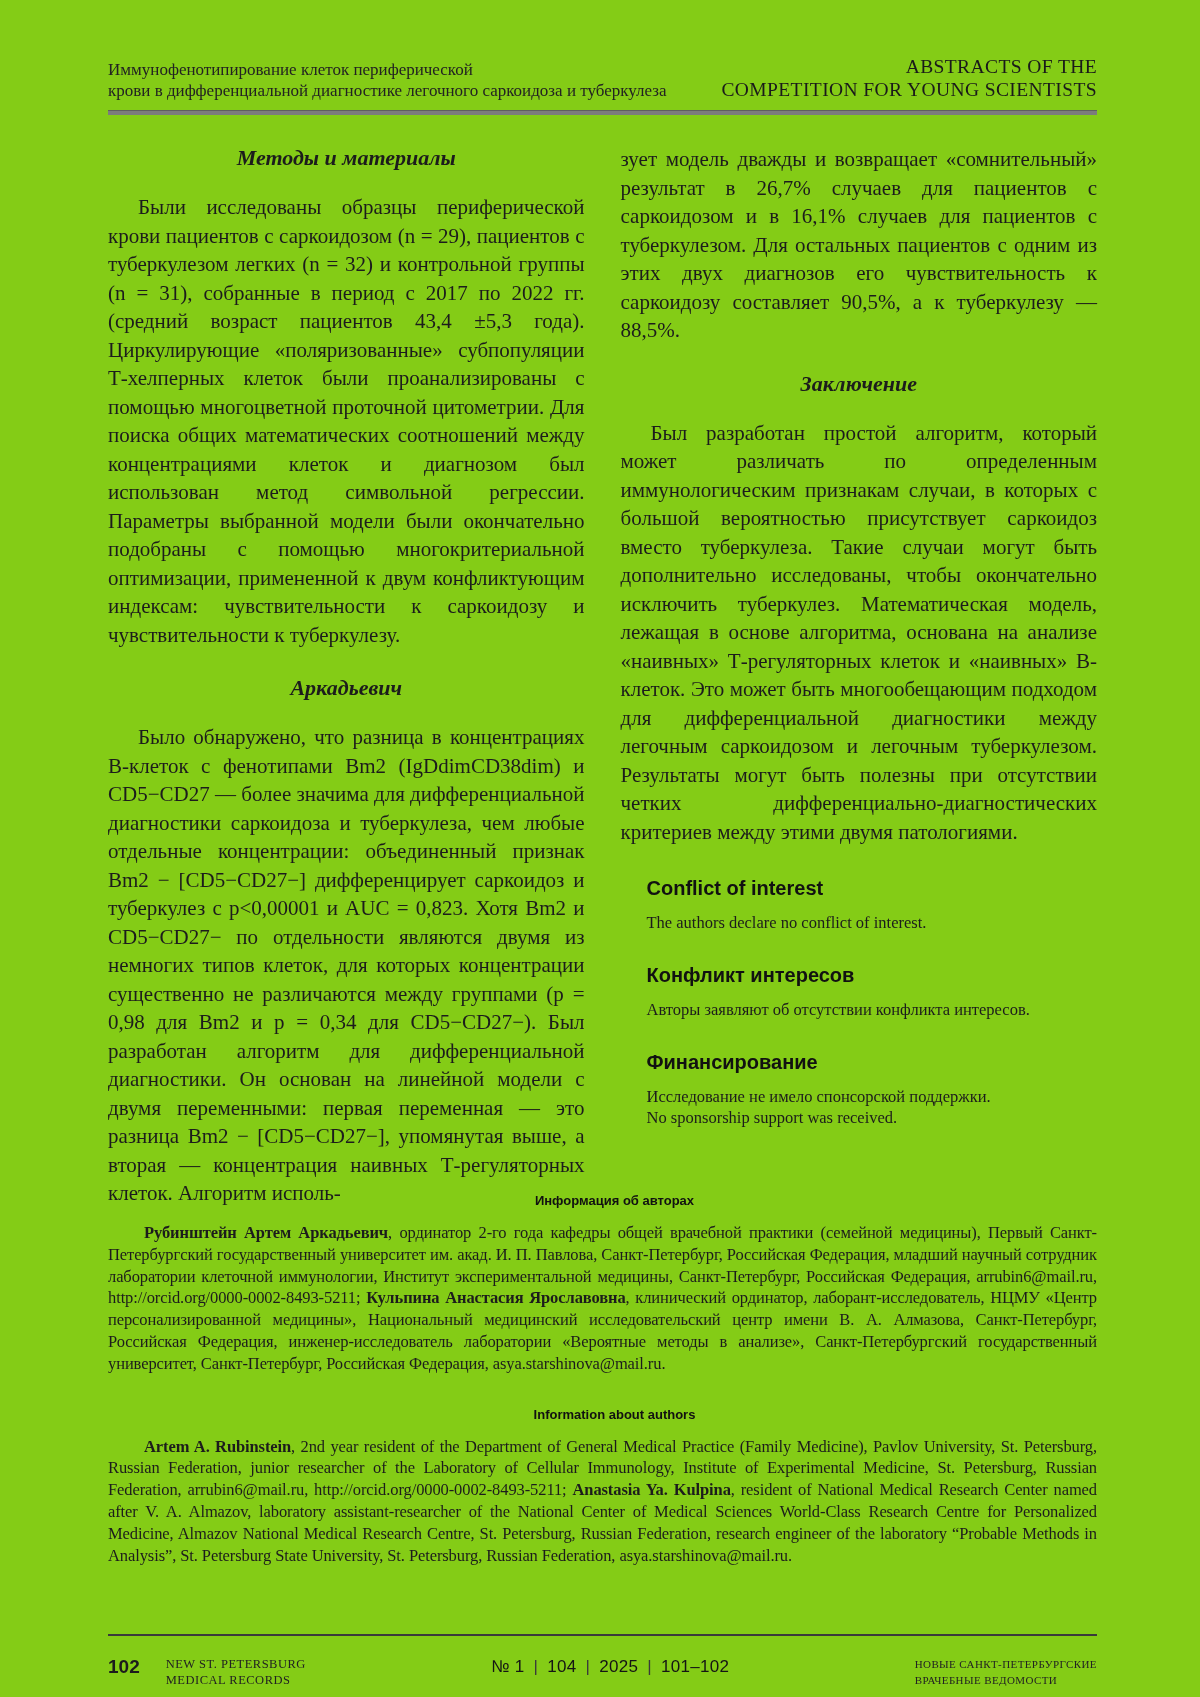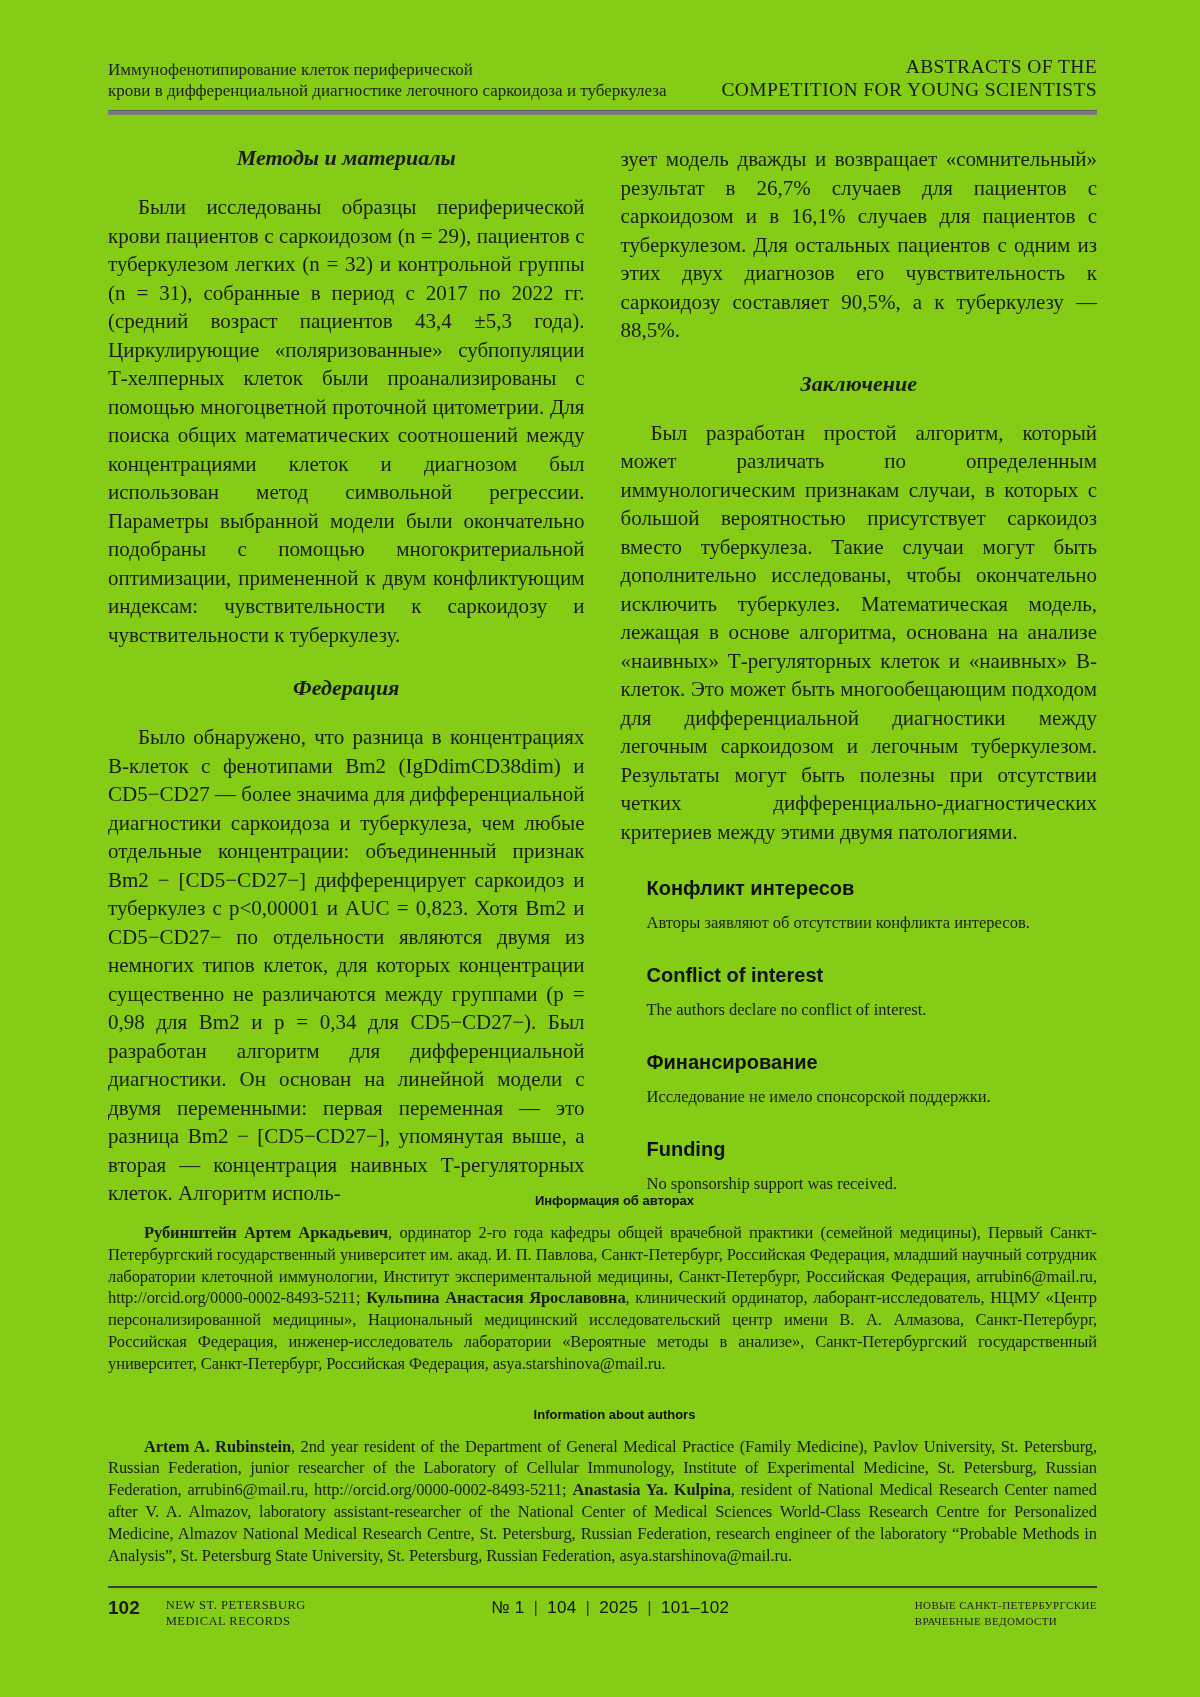--- a/index.html
+++ b/index.html
@@ -45,22 +45,22 @@
     font-size:13px;line-height:23px;font-weight:bold;margin:0 0 10px 0;padding-left:24px;color:#111;text-align:center;
   }
   .authors h3.en{margin-top:28px;}
   .authors p{
     font-size:16.5px;line-height:21.8px;text-align:justify;margin:0;text-indent:36px;
     letter-spacing:-0.1px;
   }
   .authors b{font-weight:bold;margin-top:40px;}
   
   .page-footer{
-    position:absolute;left:108px;top:1586px;width:989px;
-    border-top:2px solid #3a3a3a;padding-top:9px;
+    position:absolute;left:108px;top:1634px;width:989px;
+    border-top:2px solid #3a3a3a;padding-top:20px;
     display:flex;justify-content:space-between;align-items:flex-start;
   }
   .f-left{display:flex;align-items:flex-start;gap:26px;}
   .pagenum{
     font-family:"Liberation Sans","DejaVu Sans",sans-serif;
     font-size:19px;font-weight:bold;line-height:22px;
   }
   .jname{font-size:12.5px;line-height:16px;letter-spacing:.5px;text-transform:uppercase;color:#222;}
   .jname span{display:block;}
   .f-center{
@@ -88,43 +88,42 @@
     </div>
   </header>
 
   <div class="header-rule"></div>
 
   <main class="columns">
 
     <section class="col">
       <h2>Методы и материалы</h2>
       <p class="body">Были исследованы образцы периферической крови пациентов с саркоидозом (n = 29), пациентов с туберкулезом легких (n = 32) и контрольной группы (n = 31), собранные в период с 2017 по 2022 гг. (средний возраст пациентов 43,4 ±5,3 года). Циркулирующие «поляризованные» субпопуляции Т-хелперных клеток были проанализированы с помощью многоцветной проточной цитометрии. Для поиска общих математических соотношений между концентрациями клеток и диагнозом был использован метод символьной регрессии. Параметры выбранной модели были окончательно подобраны с помощью многокритериальной оптимизации, примененной к двум конфликтующим индексам: чувствительности к саркоидозу и чувствительности к туберкулезу.</p>
-      <h2 class="mid">Федерация</h2>
+      <h2 class="mid">Аркадьевич</h2>
       <p class="body">Было обнаружено, что разница в концентрациях В-клеток с фенотипами Bm2 (IgDdimCD38dim) и CD5−CD27 — более значима для дифференциальной диагностики саркоидоза и туберкулеза, чем любые отдельные концентрации: объединенный признак Bm2 − [CD5−CD27−] дифференцирует саркоидоз и туберкулез с p&lt;0,00001 и AUC = 0,823. Хотя Bm2 и CD5−CD27− по отдельности являются двумя из немногих типов клеток, для которых концентрации существенно не различаются между группами (p = 0,98 для Bm2 и p = 0,34 для CD5−CD27−). Был разработан алгоритм для дифференциальной диагностики. Он основан на линейной модели с двумя переменными: первая переменная — это разница Bm2 − [CD5−CD27−], упомянутая выше, а вторая — концентрация наивных Т-регуляторных клеток. Алгоритм исполь-</p>
     </section>
 
     <section class="col">
       <p class="body cont">зует модель дважды и возвращает «сомнительный» результат в 26,7% случаев для пациентов с саркоидозом и в 16,1% случаев для пациентов с туберкулезом. Для остальных пациентов с одним из этих двух диагнозов его чувствительность к саркоидозу составляет 90,5%, а к туберкулезу — 88,5%.</p>
       <h2 class="mid">Заключение</h2>
       <p class="body">Был разработан простой алгоритм, который может различать по определенным иммунологическим признакам случаи, в которых с большой вероятностью присутствует саркоидоз вместо туберкулеза. Такие случаи могут быть дополнительно исследованы, чтобы окончательно исключить туберкулез. Математическая модель, лежащая в основе алгоритма, основана на анализе «наивных» Т-регуляторных клеток и «наивных» В-клеток. Это может быть многообещающим подходом для дифференциальной диагностики между легочным саркоидозом и легочным туберкулезом. Результаты могут быть полезны при отсутствии четких дифференциально-диагностических критериев между этими двумя патологиями.</p>
 
       <div class="sub">
+        <h3>Conflict of interest</h3>
+        <p>The authors declare no conflict of interest.</p>
+      </div>
+      <div class="sub">
         <h3>Конфликт интересов</h3>
         <p>Авторы заявляют об отсутствии конфликта интересов.</p>
-      </div>
-      <div class="sub">
-        <h3>Conflict of interest</h3>
-        <p>The authors declare no conflict of interest.</p>
       </div>
       <div class="sub">
         <h3>Финансирование</h3>
         <p>Исследование не имело спонсорской поддержки.</p>
       </div>
       <div class="sub">
-        <h3>Funding</h3>
         <p>No sponsorship support was received.</p>
       </div>
     </section>
 
   </main>
 
   <section class="authors">
     <h3>Информация об авторах</h3>
     <p><b>Рубинштейн Артем Аркадьевич</b><span>, ординатор 2-го года кафедры общей врачебной практики (семейной медицины), Первый Санкт-Петербургский государственный университет им. акад. И. П. Павлова, Санкт-Петербург, Российская Федерация, младший научный сотрудник лаборатории клеточной иммунологии, Институт экспериментальной медицины, Санкт-Петербург, Российская Федерация, arrubin6@mail.ru, http://orcid.org/0000-0002-8493-5211; </span><b>Кульпина Анастасия Ярославовна</b><span>, клинический ординатор, лаборант-исследователь, НЦМУ «Центр персонализированной медицины», Национальный медицинский исследовательский центр имени В. А. Алмазова, Санкт-Петербург, Российская Федерация, инженер-исследователь лаборатории «Вероятные методы в анализе», Санкт-Петербургский государственный университет, Санкт-Петербург, Российская Федерация, asya.starshinova@mail.ru.</span></p>
     <h3 class="en">Information about authors</h3>

